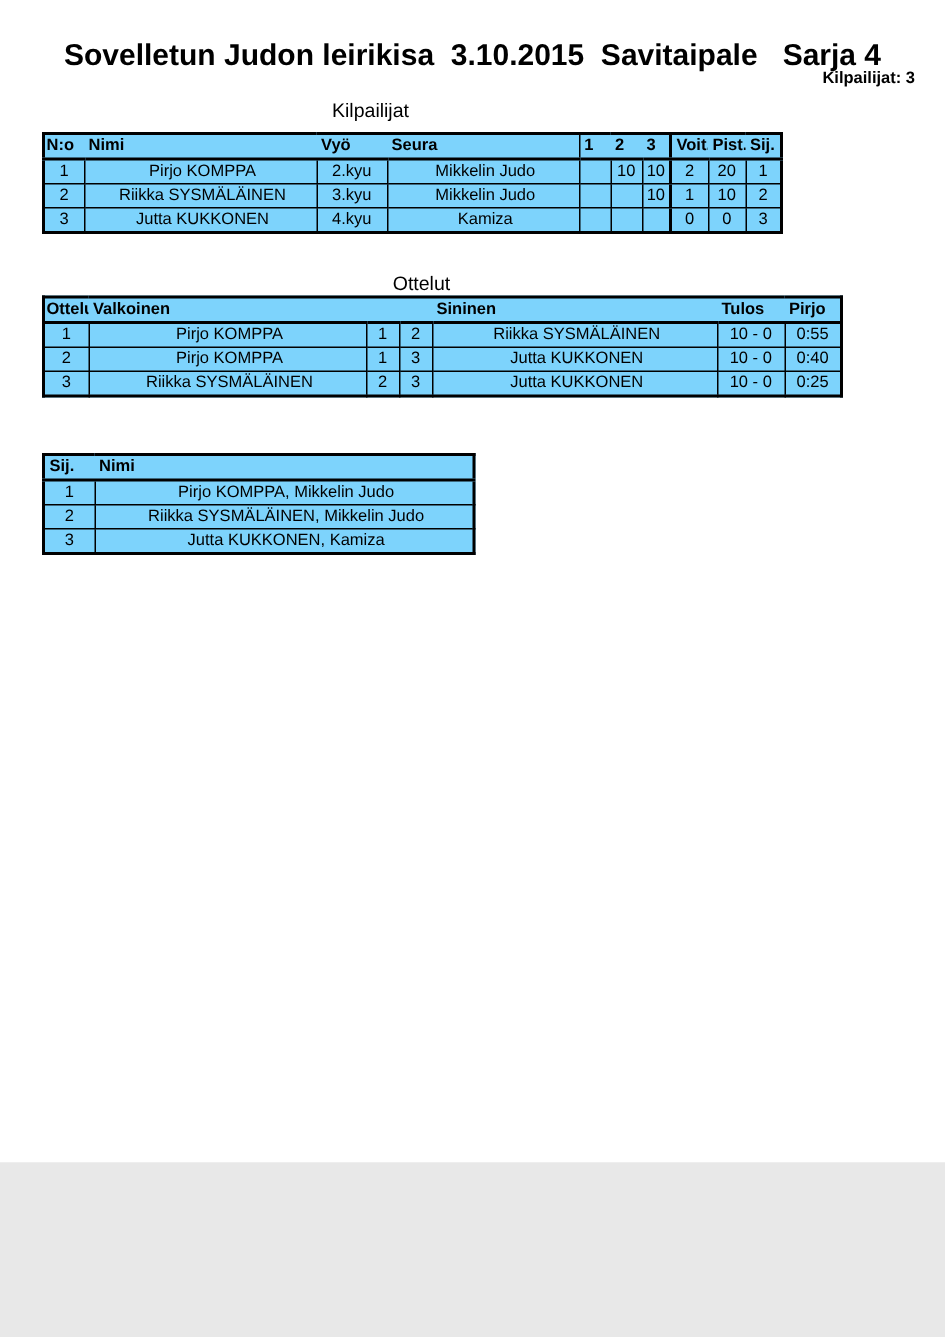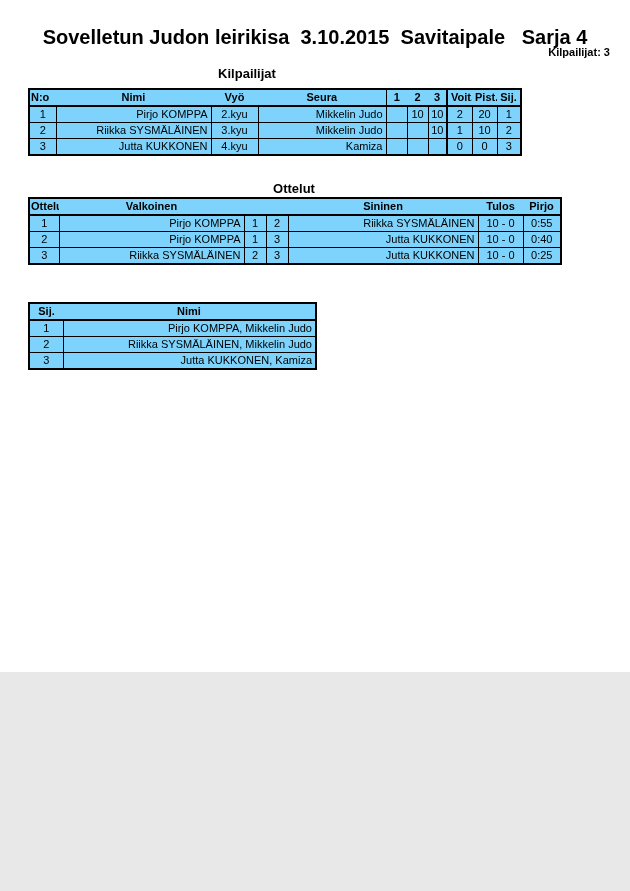--- a/index.html
+++ b/index.html
@@ -1,20 +1,20 @@
 <!DOCTYPE html>
 <html><head>
 <meta charset="utf-8">
 <style>
   * { box-sizing: border-box; }
   html, body { margin: 0; padding: 0; background: #e8e8e8; }
   .page {
     position: relative;
     width: 630px;
-    height: 672px;
+    height: 775px;
     margin: 0 auto;
     background: #ffffff;
     font-family: "Liberation Sans", "DejaVu Sans", sans-serif;
     color: #000;
     overflow: hidden;
   }
   .main-title {
     position: absolute;
     top: 26px;
     left: 0;
@@ -28,26 +28,26 @@
   .competitors-count {
     position: absolute;
     top: 46px;
     right: 20px;
     font-size: 11px;
     font-weight: bold;
   }
   .sec-title {
     position: absolute;
     font-size: 13px;
-    font-weight: bold;
+    font-weight: normal;
     text-align: center;
     white-space: pre;
   }
   #kilpailijat-title { top: 66px;  left: 28px; width: 438px; }
-  #ottelut-title     { top: 181px; left: 28px; width: 532px; }
+  #ottelut-title     { top: 181px; left: 15px; width: 532px; }
   #tulokset-title    { top: 287px; left: 28px; width: 287px; }
 
   table {
     position: absolute;
     border-collapse: collapse;
     table-layout: fixed;
     font-size: 11px;
     border: 2px solid #000;
     background: #7dd3fc;
   }
@@ -57,27 +57,27 @@
 
   th, td {
     height: 16px;
     padding: 0 3px;
     line-height: 15px;
     overflow: hidden;
     white-space: nowrap;
   }
   th {
     font-weight: bold;
-    text-align: center;
+    text-align: left;
     border: none;
     border-bottom: 2px solid #000;
   }
   td { border: 1px solid #000; }
   td.c { text-align: center; padding: 0 1px; }
-  td.name { text-align: right; padding-left: 6px; }
+  td.name { text-align: center; padding-left: 6px; }
   th.edge { text-align: left; padding-left: 1px; }
   
   th.voit, td.voit { border-left: 2px solid #000; }
   
   th.c1h { border-left: 1px solid #000; }
 </style>
 </head>
 <body>
 
 <div class="page">

